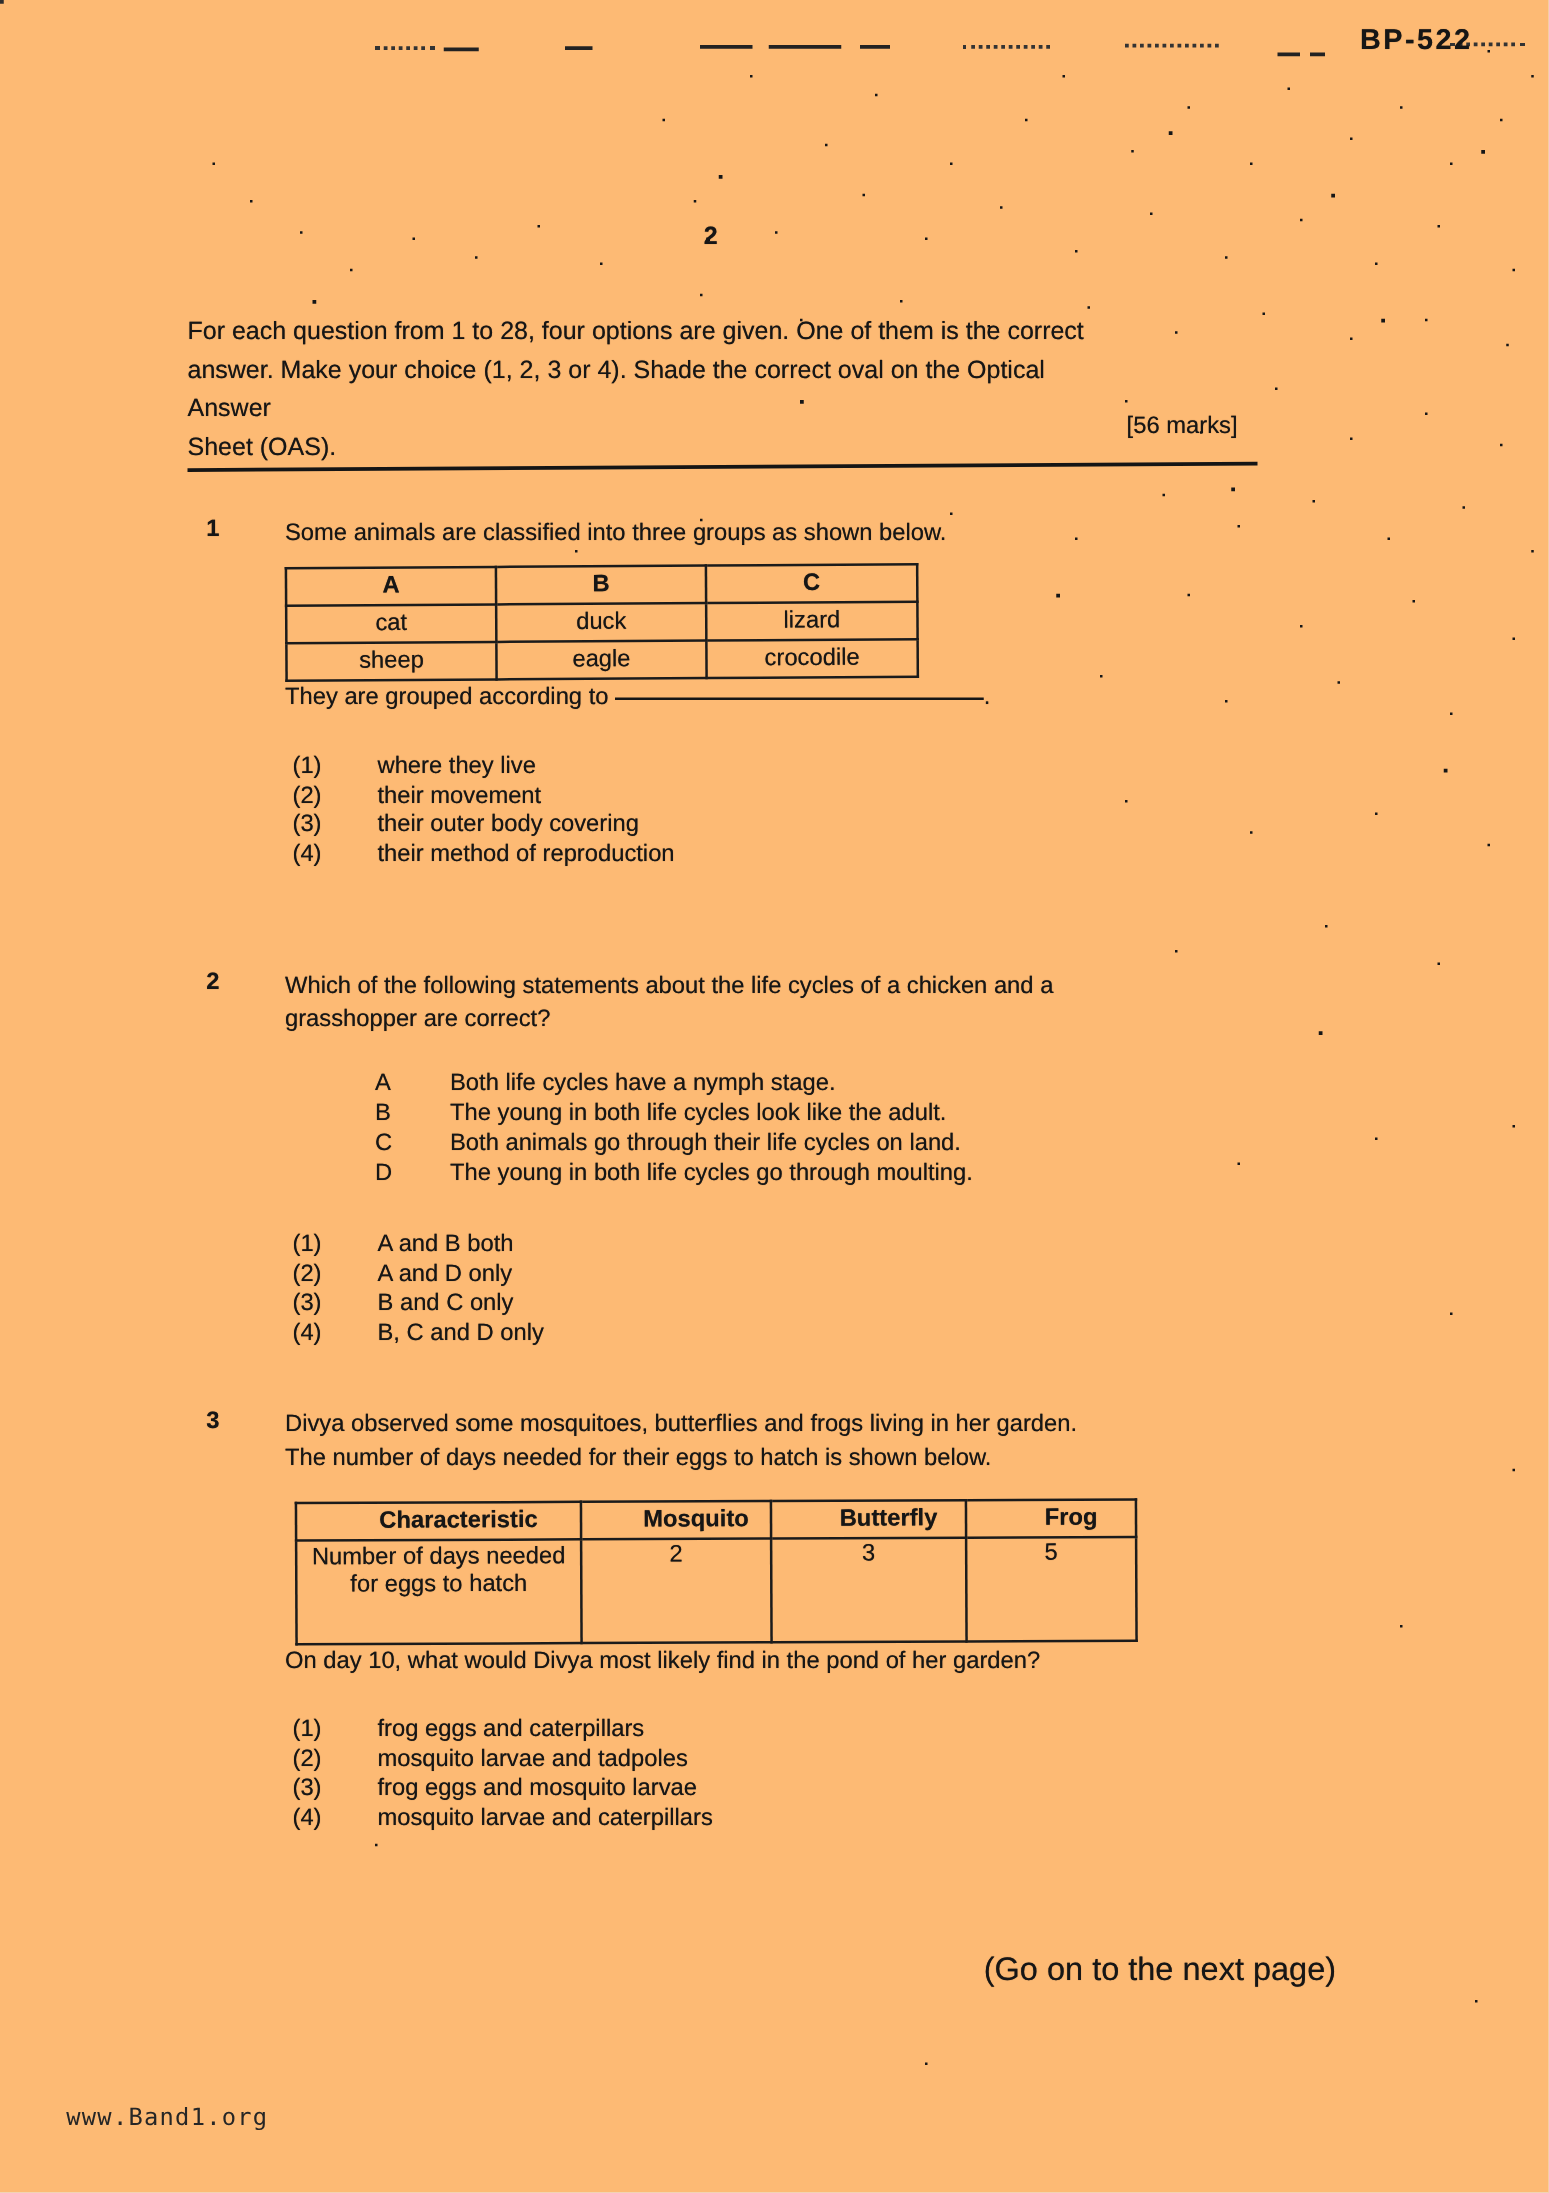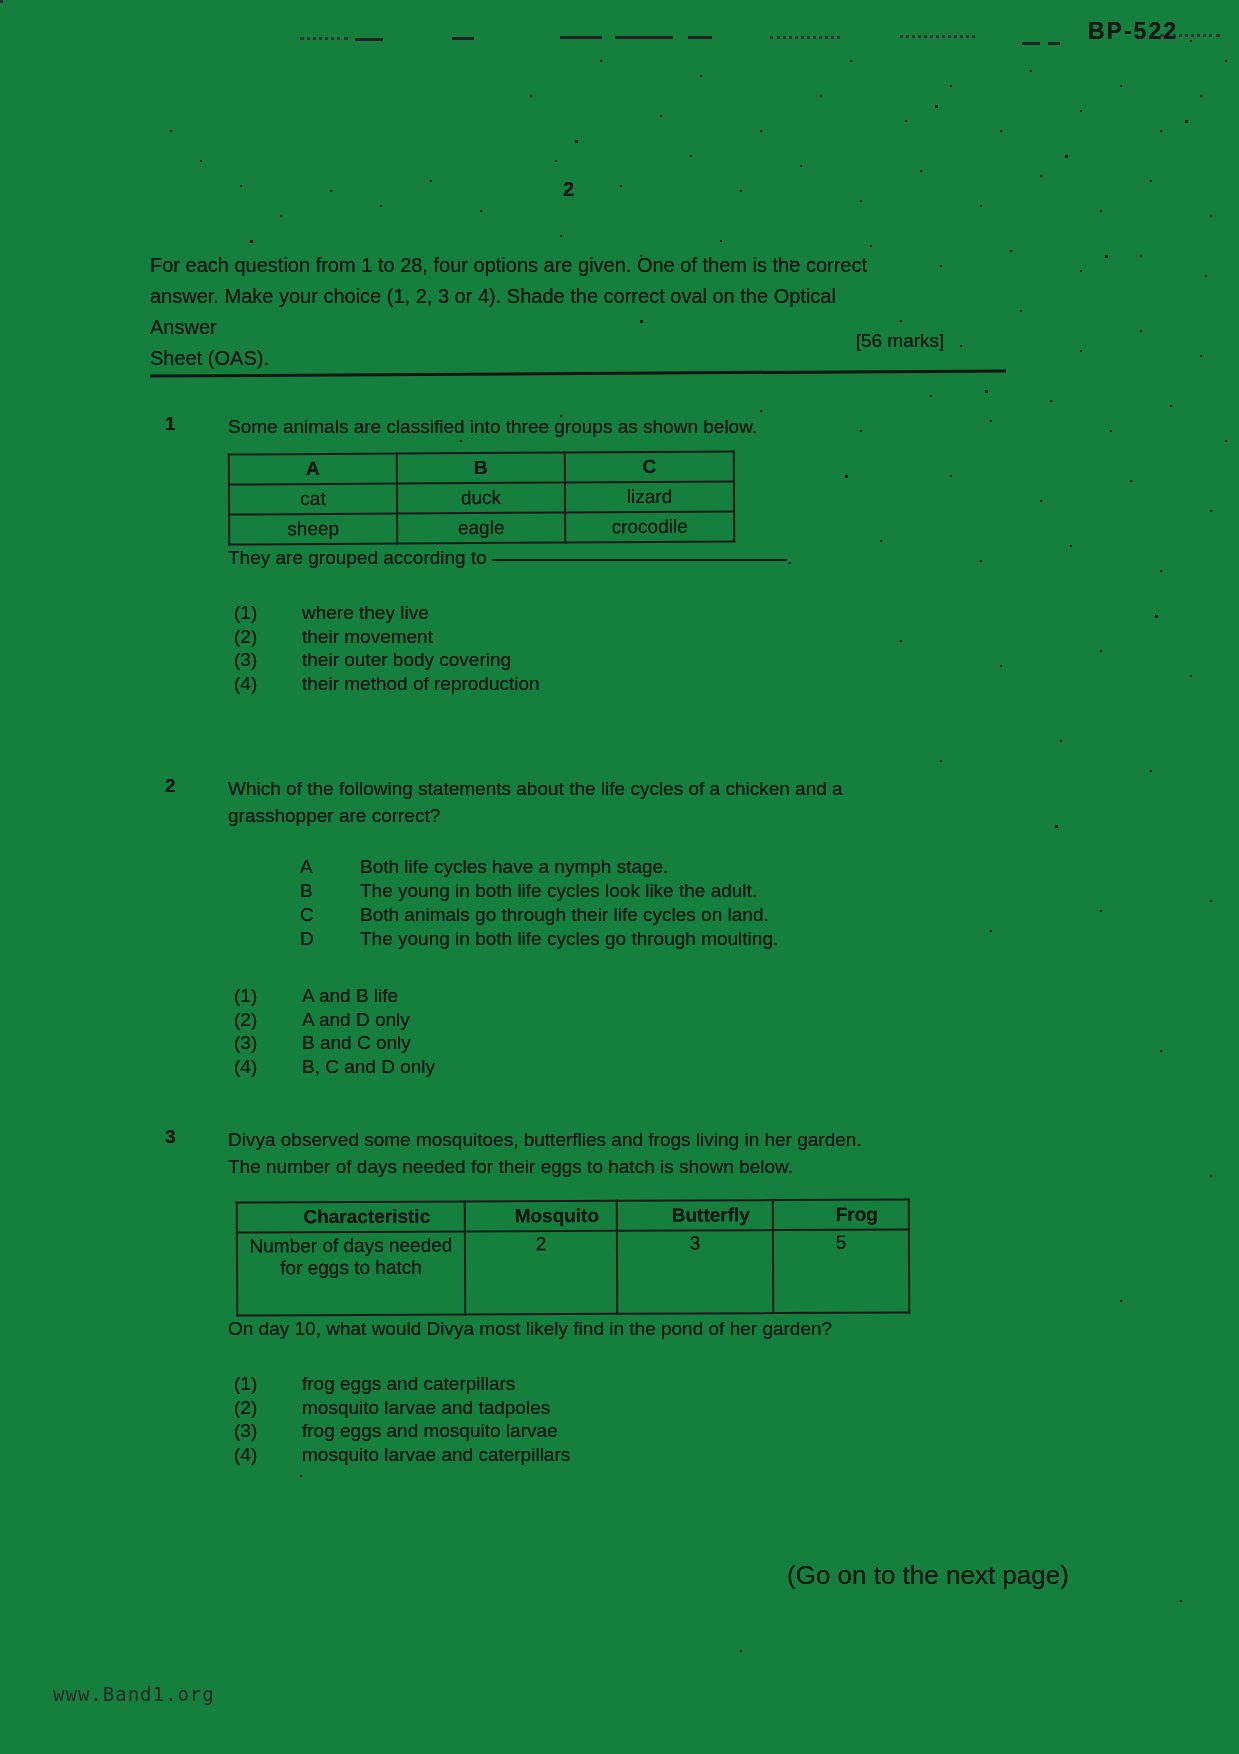--- a/index.html
+++ b/index.html
@@ -1,31 +1,31 @@
 <!DOCTYPE html>
 <html><head>
 <meta charset="utf-8">
 <style>
   html,body{margin:0;padding:0;background:#e8e8e8;}
   .page{
-    position:relative;width:1239px;height:1754px;background:#15803d;
+    position:relative;width:1239px;height:1754px;background:#fdba74;
     overflow:hidden;font-family:"Liberation Sans",sans-serif;color:#161616;
     text-shadow:0 0 .6px rgba(0,0,0,.65);
   }
   .abs{position:absolute;}
   
   .doc-code{top:18px;left:1088px;font-size:23px;font-weight:bold;letter-spacing:2px;}
   .page-num{top:178px;left:563px;font-size:20px;font-weight:bold;}
   
   .dashseg{position:absolute;height:3px;background:#222;}
   .dotseg{position:absolute;height:0;border-top:3px dotted #333;}
   
   .instructions{top:250px;left:150px;width:750px;font-size:20px;line-height:31px;}
   .instructions span{display:block;}
-  .marks{top:330px;left:810px;width:180px;text-align:center;font-size:19px;}
+  .marks{top:330px;left:810px;width:180px;text-align:right;font-size:19px;}
   .divider{top:372px;left:150px;width:856px;height:3px;background:#151515;transform:rotate(-.35deg);}
   
   .q{position:absolute;left:165px;width:830px;display:flex;font-size:19px;}
   .qnum{width:63px;flex:none;font-weight:bold;}
   .qbody{flex:1;}
   .qbody p{margin:0;line-height:27px;}
   .qtext span{display:block;}
   
   .opts{margin-top:0;}
   .opt{display:flex;line-height:23.5px;}
@@ -179,21 +179,21 @@
             <span>Both animals go through their life cycles on land.</span>
           </div>
         <div class="stm">
             <span class="stmlab">D</span>
             <span>The young in both life cycles go through moulting.</span>
           </div>
       </div>
       <div class="opts optgap2">
         <div class="opt">
             <span class="optlab">(1)</span>
-            <span>A and B life</span>
+            <span>A and B both</span>
           </div>
         <div class="opt">
             <span class="optlab">(2)</span>
             <span>A and D only</span>
           </div>
         <div class="opt">
             <span class="optlab">(3)</span>
             <span>B and C only</span>
           </div>
         <div class="opt">

